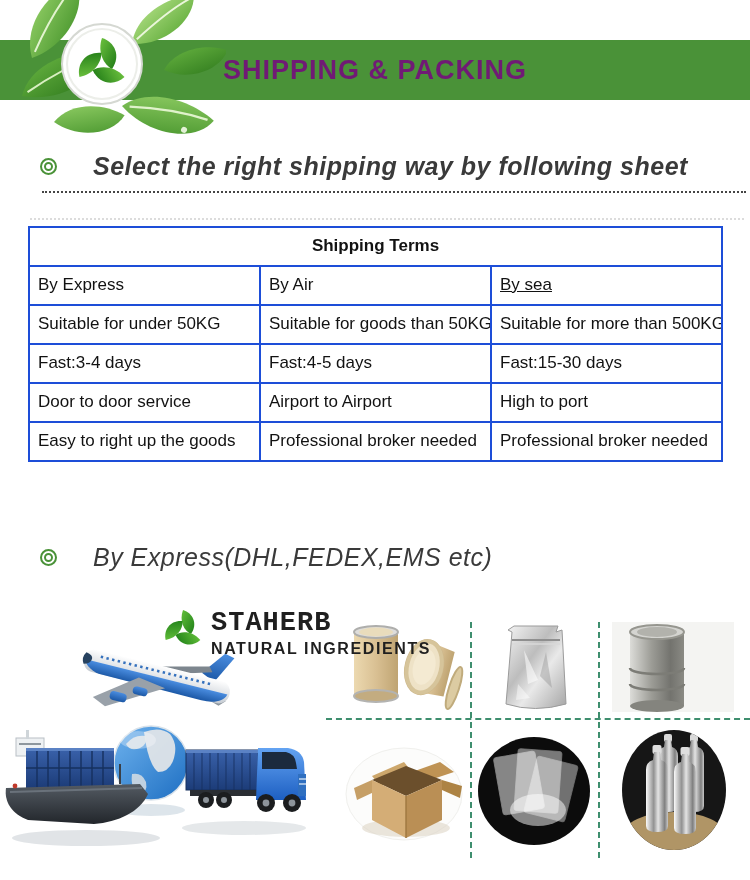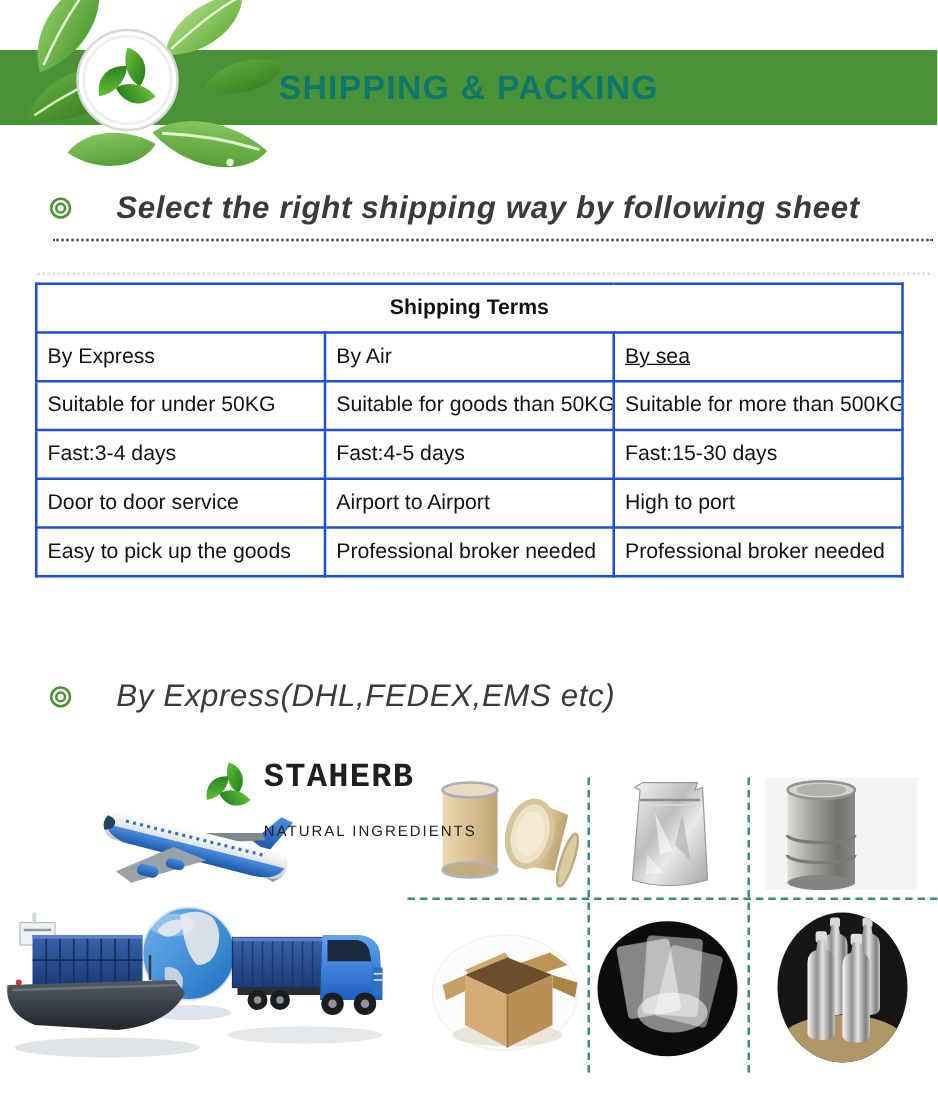--- a/index.html
+++ b/index.html
@@ -4,21 +4,21 @@
 <style>
   html,body{margin:0;padding:0;}
   body{
     width:750px;height:880px;position:relative;background:#ffffff;
     font-family:"Liberation Sans",sans-serif;overflow:hidden;
   }
   
   .banner{position:absolute;left:0;top:40px;width:750px;height:60px;background:#4a9238;}
   .banner-title{
     position:absolute;left:0;top:40px;width:750px;height:60px;line-height:60px;
-    text-align:center;color:#0f766e;font-size:27px;font-weight:bold;letter-spacing:1px;
+    text-align:center;color:#701a75;font-size:27px;font-weight:bold;letter-spacing:1px;
   }
   .logo-cluster{position:absolute;left:14px;top:0;z-index:3;}
   
   .sect{position:absolute;display:flex;align-items:center;}
   .sect-1{left:40px;top:152px;font-weight:bold;}
   .sect-2{left:40px;top:543px;}
   .bullet{
     width:13px;height:13px;border:2px solid #4a9238;border-radius:50%;
     display:inline-block;position:relative;flex:0 0 auto;
   }
@@ -42,21 +42,21 @@
   td.t-title{
     text-align:center;font-weight:bold;font-size:20px;height:42px;
     padding-top:10px;color:#101010;
   }
   .col1{width:219px;}.col2{width:236px;}.col3{width:240px;text-decoration:underline;}
   
   .collage{position:absolute;left:0;top:598px;}
   .brand{position:absolute;left:162px;top:604px;display:flex;align-items:flex-start;z-index:4;}
   .brand-texts{margin-left:7px;padding-top:6px;}
   .brand-name{font-size:27px;font-weight:bold;color:#1f1f1f;letter-spacing:1px;line-height:1;font-family:Liberation Mono, monospace;}
-  .brand-tag{font-size:12px;color:#1f1f1f;letter-spacing:1.6px;margin-top:21px;font-weight:normal;}
+  .brand-tag{font-size:16px;color:#1f1f1f;letter-spacing:1.6px;margin-top:3px;font-weight:bold;}
   .pack-grid{position:absolute;left:340px;top:616px;width:408px;height:244px;}
   .pg-vline{position:absolute;top:6px;height:236px;width:0;border-left:2px dashed #3e8e6e;}
   .pg-vline.v1{left:130px;} .pg-vline.v2{left:258px;}
   .pg-hline{position:absolute;top:102px;left:-14px;width:424px;height:0;border-top:2px dashed #3e8e6e;}
   .pg-cell{position:absolute;display:flex;align-items:center;justify-content:center;}
   .c1{left:0;top:0;width:130px;height:100px;}
   .c2{left:132px;top:0;width:126px;height:100px;}
   .c3{left:260px;top:0;width:148px;height:100px;}
   .c4{left:0;top:106px;width:130px;height:138px;}
   .c5{left:132px;top:106px;width:126px;height:138px;}
@@ -154,21 +154,21 @@
       <td>Fast:3-4 days</td>
       <td>Fast:4-5 days</td>
       <td>Fast:15-30 days</td>
     </tr>
     <tr>
       <td>Door to door service</td>
       <td>Airport to Airport</td>
       <td>High to port</td>
     </tr>
     <tr>
-      <td>Easy to pick up the goods</td>
+      <td>Easy to right up the goods</td>
       <td>Professional broker needed</td>
       <td>Professional broker needed</td>
     </tr>
   </tbody>
     </table>
 </div>
 
 <div class="sect sect-2">
   <span class="bullet"></span>
   <span class="sect-text">By Express(DHL,FEDEX,EMS etc)</span>

